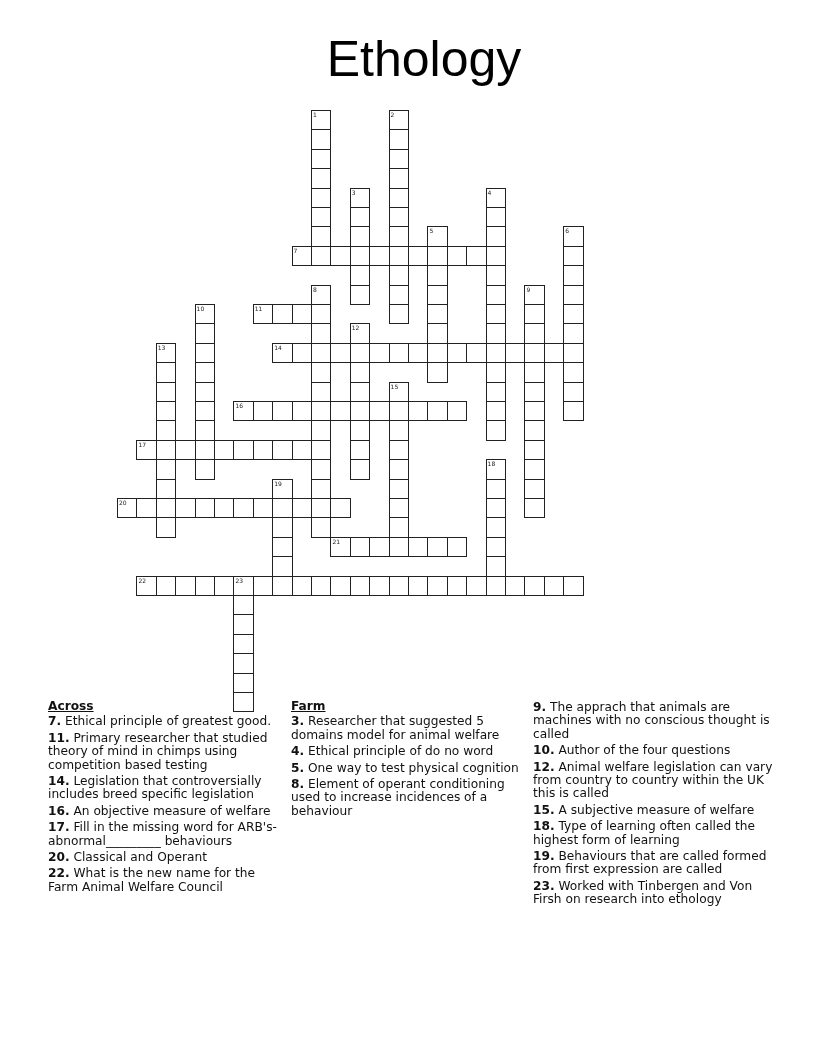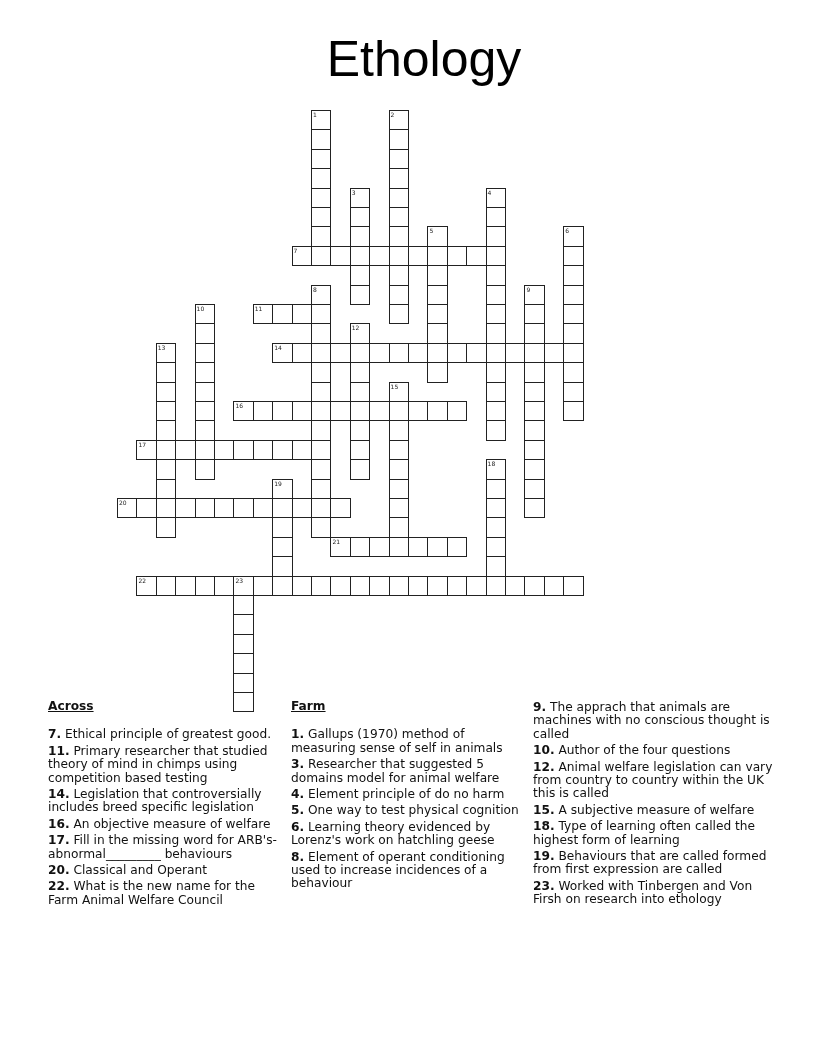--- a/index.html
+++ b/index.html
@@ -10,21 +10,21 @@
   .grid { position: absolute; left: 0; top: 0; width: 816px; height: 700px; }
   .cell { position: absolute; width: 19.4px; height: 19.4px; box-sizing: border-box;
           border: 1px solid #222; background: #fff; margin-left: 0; }
   .cell .num { position: absolute; left: 1px; top: 0px; font-size: 6px; line-height: 7px;
                font-family: "DejaVu Sans", sans-serif; color: #222; }
   .clues { position: absolute; top: 700px; font-size: 12.2px; line-height: 13.4px;
            font-family: "DejaVu Sans", sans-serif; color: #111; }
   .clues.col1 { left: 48px; width: 230px; }
   .clues.col2 { left: 291px; width: 230px; }
   .clues.col3 { left: 533px; width: 240px; top: 701px; }
-  .clues h3 { margin: 0 0 15px 0; font-size: 12.2px; font-weight: bold; text-decoration: underline; }
+  .clues h3 { margin: 0 0 2px 0; font-size: 12.2px; font-weight: bold; text-decoration: underline; }
   .clue { margin: 0 0 3px 0; }
   .clue b { font-weight: bold; }
 </style>
 </head>
 <body>
 
 <div class="title">Ethology</div>
 
 <div class="grid" id="grid">
     <div class="cell" style="left: 311px; top: 110px; width: 20.4px; height: 20.4px;">
@@ -288,25 +288,23 @@
   <div class="clue"><b>11.</b> <span>Primary researcher that studied theory of mind in chimps using competition based testing</span></div>
   <div class="clue"><b>14.</b> <span>Legislation that controversially includes breed specific legislation</span></div>
   <div class="clue"><b>16.</b> <span>An objective measure of welfare</span></div>
   <div class="clue"><b>17.</b> <span>Fill in the missing word for ARB's-abnormal_________ behaviours</span></div>
   <div class="clue"><b>20.</b> <span>Classical and Operant</span></div>
   <div class="clue"><b>22.</b> <span>What is the new name for the Farm Animal Welfare Council</span></div>
 </div>
 
 <div class="clues col2">
   <h3>Farm</h3>
-  <div class="clue"><b>1.</b> <span>Gallups (1970) method of measuring sense of self in animals</span></div>
   <div class="clue"><b>3.</b> <span>Researcher that suggested 5 domains model for animal welfare</span></div>
-  <div class="clue"><b>4.</b> <span>Element principle of do no harm</span></div>
+  <div class="clue"><b>4.</b> <span>Ethical principle of do no word</span></div>
   <div class="clue"><b>5.</b> <span>One way to test physical cognition</span></div>
-  <div class="clue"><b>6.</b> <span>Learning theory evidenced by Lorenz's work on hatchling geese</span></div>
   <div class="clue"><b>8.</b> <span>Element of operant conditioning used to increase incidences of a behaviour</span></div>
 </div>
 
 <div class="clues col3">
   <div class="clue"><b>9.</b> <span>The apprach that animals are machines with no conscious thought is called</span></div>
   <div class="clue"><b>10.</b> <span>Author of the four questions</span></div>
   <div class="clue"><b>12.</b> <span>Animal welfare legislation can vary from country to country within the UK this is called</span></div>
   <div class="clue"><b>15.</b> <span>A subjective measure of welfare</span></div>
   <div class="clue"><b>18.</b> <span>Type of learning often called the highest form of learning</span></div>
   <div class="clue"><b>19.</b> <span>Behaviours that are called formed from first expression are called</span></div>

